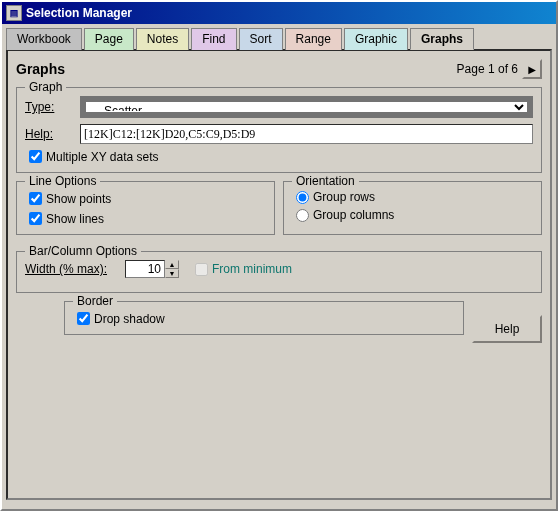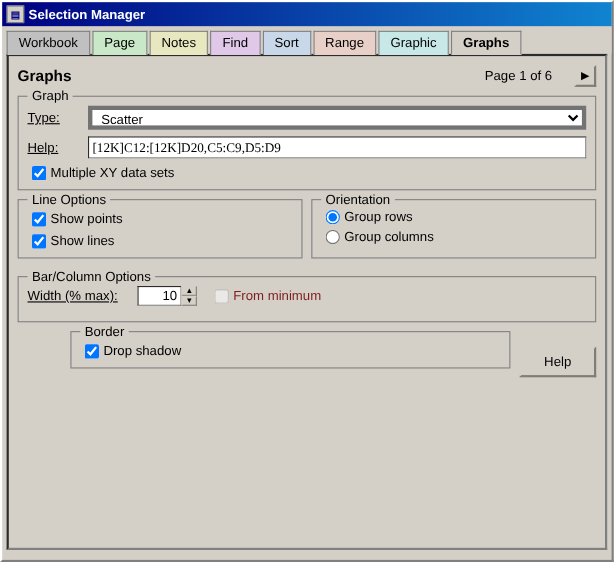--- a/index.html
+++ b/index.html
@@ -84,21 +84,21 @@
       align-items: center;
       margin-bottom: 8px;
     }
     .page-title {
       font-size: 14px;
       font-weight: bold;
     }
     .page-nav {
       display: flex;
       align-items: center;
-      gap: 20px;
+      gap: 4px;
       font-size: 12px;
     }
     .nav-arrow {
       width: 20px;
       height: 20px;
       background: #d4d0c8;
       border: 2px outset #d4d0c8;
       display: flex;
       align-items: center;
       justify-content: center;
@@ -140,27 +140,27 @@
     }
     .select-wrapper {
       flex: 1;
       display: flex;
       align-items: center;
     }
     select {
       flex: 1;
       height: 22px;
       background: white;
-      border: 4px solid #737373;
-      font-size: 12px;
-      padding: 1px 4px;
+      border: 6px solid #737373;
+      font-size: 12px;
+      padding: 1px 14px;
     }
     .checkbox-row {
       display: flex;
-      align-items: flex-end;
+      align-items: flex-start;
       gap: 4px;
       padding-left: 4px;
       margin-top: 2px;
     }
     .two-col {
       display: flex;
       gap: 8px;
       margin-bottom: 8px;
     }
     .col-half {
@@ -221,21 +221,21 @@
       background: #d4d0c8;
       border: 1px outset #d4d0c8;
       display: flex;
       align-items: center;
       justify-content: center;
       font-size: 7px;
       cursor: pointer;
       line-height: 1;
     }
     .disabled-text {
-      color: #7f1d1d;
+      color: #0f766e;
       font-size: 12px;
     }
   </style>
 </head>
 <body>
 
 <div class="window">
 
   <div class="title-bar">
     <div class="title-bar-icon">▤</div>

